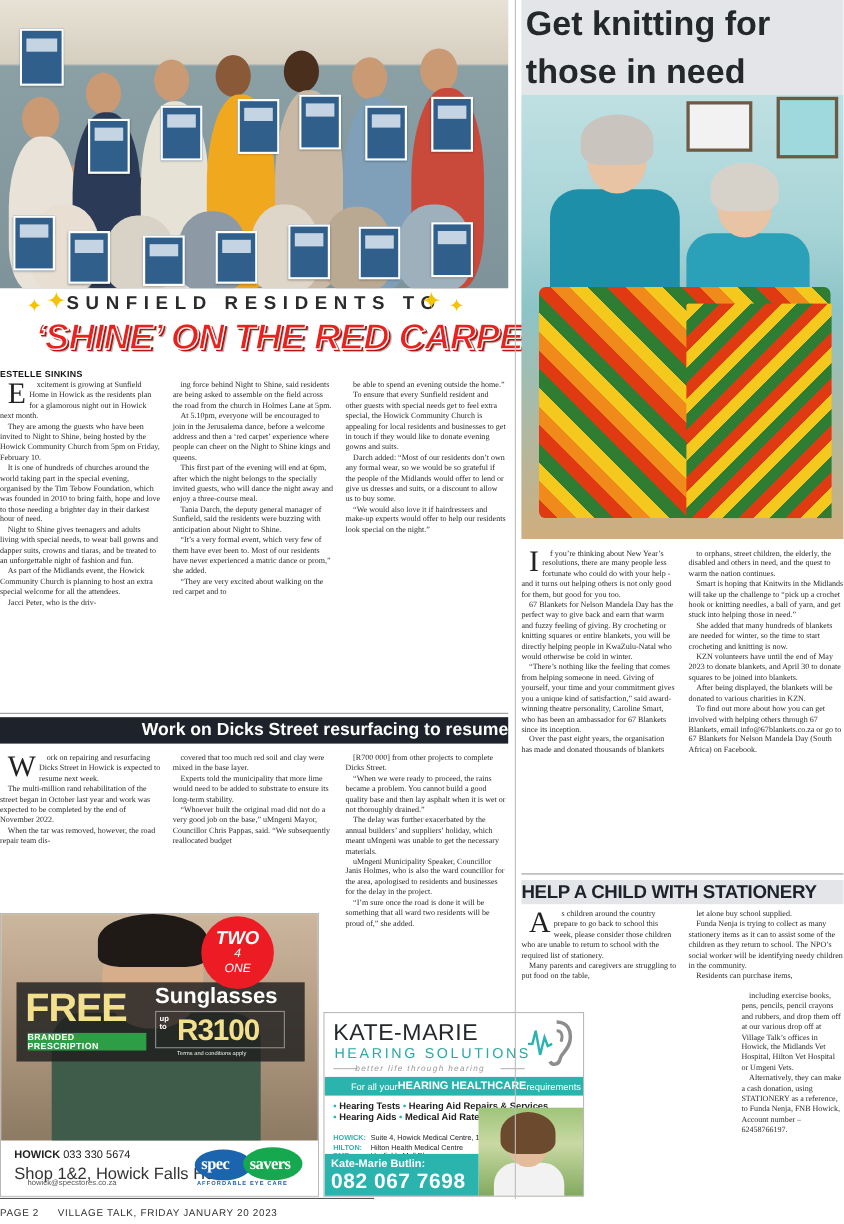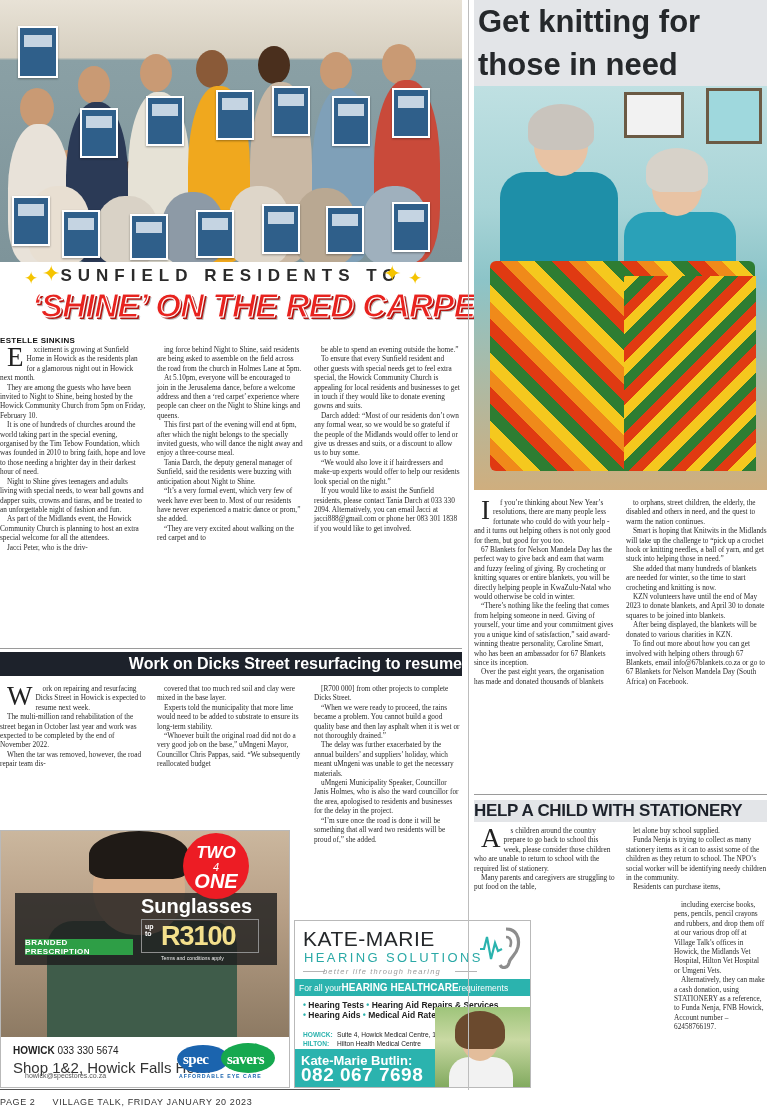--- a/index.html
+++ b/index.html
@@ -118,47 +118,47 @@
   .ss-green { position:absolute; left:44px; top:0px; width:54px; height:30px; border-radius:50%; background:#16a84f; }
   .ss-txt { position:absolute; left:6px; top:8px; font-size:15px; font-weight:bold; color:#fff;
             font-family:"Liberation Serif", serif; letter-spacing:-.5px;}
   .ss-tag { position:absolute; left:2px; top:30px; font-size:5.2px; letter-spacing:1px; color:#1b64ae; font-weight:bold;}
 
   
   .badge241 { position:absolute; left:183px; top:833px; width:66px; height:66px; border-radius:50%;
       background:#ed1c24; color:#fff; text-align:center; }
   .badge241 .b1 { font-size:17px; font-weight:bold; font-style:italic; margin-top:11px; line-height:17px;}
   .badge241 .b2 { font-size:11px; font-style:italic; line-height:12px; }
-  .badge241 .b3 { font-size:20px; font-weight:bold; font-style:italic; line-height:16px;}
+  .badge241 .b3 { font-size:11px; font-weight:normal; font-style:italic; line-height:16px;}
 
   
   .ad-km { position:absolute; left:294px; top:920px; width:237px; height:168px;
            border:1px solid #b9b9b9; background:#fff; overflow:hidden;}
   .km-name { position:absolute; left:8px; top:6px; font-size:21px; letter-spacing:.5px;
              color:#25282b; font-family:"Liberation Sans",sans-serif; }
   .km-sub { position:absolute; left:9px; top:29px; font-size:13px; letter-spacing:2.4px;
              color:#2aa9a6; font-family:"Liberation Sans",sans-serif; }
   .km-tag { position:absolute; left:28px; top:46px; font-size:7.5px; letter-spacing:1.2px; color:#9a9a9a;
              font-style:italic;}
   .km-line { position:absolute; top:50px; height:1px; background:#b5b5b5; }
   .km-ear { position:absolute; right:8px; top:4px; width:42px; height:44px; }
   .km-bar { position:absolute; left:0; top:58px; width:235px; height:17px; background:#2bb3ae;
-            color:#fff; display:flex; align-items:center; padding-left:4px; font-size:8.5px;}
+            color:#fff; display:flex; align-items:center; padding-left:24px; font-size:8.5px;}
   .km-bar b { font-size:10px; }
   .km-serv { position:absolute; left:8px; top:79px; font-size:8.5px; font-weight:bold; color:#222; }
   .km-serv .dot { color:#2bb3ae; }
   .km-addr { position:absolute; left:8px; top:110px; font-size:6.6px; line-height:8.6px; color:#222;}
   .km-addr .lbl { color:#2bb3ae; font-weight:bold; display:inline-block; width:34px; }
   .km-photo { position:absolute; left:140px; top:86px; width:96px; height:82px;
      background:linear-gradient(180deg,#9ec47a 0%, #c9d9a3 40%, #7fa85c 100%); overflow:hidden;}
   .km-face { position:absolute; left:26px; top:10px; width:38px; height:44px; border-radius:50%; background:#e3bd9b;}
   .km-hair { position:absolute; left:20px; top:4px; width:50px; height:38px; border-radius:50% 50% 30% 30%; background:#6b4a2e;}
   .km-body { position:absolute; left:14px; top:50px; width:64px; height:40px; border-radius:20px 20px 0 0; background:#f2f2f2;}
   .km-phonebar { position:absolute; left:0; top:128px; width:140px; height:40px; background:#2bb3ae; color:#fff;}
-  .km-phonelbl { position:absolute; left:6px; top:4px; font-size:13px; font-weight:bold; }
+  .km-phonelbl { position:absolute; left:6px; top:4px; font-size:10px; font-weight:bold; }
   .km-phonenum { position:absolute; left:6px; top:15px; font-size:19px; font-weight:bold; letter-spacing:.5px;}
 
   
   .right-col { position:absolute; left:474px; top:0; width:293px; }
   .hdr-knit {
     position:absolute; left:0; top:0; width:293px; height:86px; background:#e3e5e8;
     font-size:31px; font-weight:bold; color:#25282b; line-height:43px; padding-left:4px;
   }
   .knit-photo { position:absolute; left:0; top:86px; width:293px; height:404px;
      background:linear-gradient(180deg,#bfe0e2 0%, #a8d4d7 30%, #8cc4c8 48%, #cfae7e 100%);
@@ -272,31 +272,30 @@
             <p>As part of the Midlands event, the Howick Community Church is planning to host an extra special welcome for all the attendees.</p>
             <p>Jacci Peter, who is the driv-</p>
           </div>
         </div>
         <div class="artcol">
           <div class="bodytext">
             <p>ing force behind Night to Shine, said residents are being asked to assemble on the field across the road from the church in Holmes Lane at 5pm.</p>
             <p>At 5.10pm, everyone will be encouraged to join in the Jerusalema dance, before a welcome address and then a ‘red carpet’ experience where people can cheer on the Night to Shine kings and queens.</p>
             <p>This first part of the evening will end at 6pm, after which the night belongs to the specially invited guests, who will dance the night away and enjoy a three-course meal.</p>
             <p>Tania Darch, the deputy general manager of Sunfield, said the residents were buzzing with anticipation about Night to Shine.</p>
-            <p>“It’s a very formal event, which very few of week have ever been to. Most of our residents have never experienced a matric dance or prom,” she added.</p>
+            <p>“It’s a very formal event, which very few of them have ever been to. Most of our residents have never experienced a matric dance or prom,” she added.</p>
             <p>“They are very excited about walking on the red carpet and to</p>
           </div>
         </div>
         <div class="artcol">
           <div class="bodytext">
             <p>be able to spend an evening outside the home.”</p>
             <p>To ensure that every Sunfield resident and other guests with special needs get to feel extra special, the Howick Community Church is appealing for local residents and businesses to get in touch if they would like to donate evening gowns and suits.</p>
             <p>Darch added: “Most of our residents don’t own any formal wear, so we would be so grateful if the people of the Midlands would offer to lend or give us dresses and suits, or a discount to allow us to buy some.</p>
             <p>“We would also love it if hairdressers and make-up experts would offer to help our residents look special on the night.”</p>
-            <p>If you would like to assist the Sunfield residents, please contact Tania Darch at 033 330 2094. Alternatively, you can email Jacci at jacci888@gmail.com or phone her 083 301 1838 if you would like to get involved.</p>
           </div>
         </div>
       </div>
 
     <div class="rule-h" style="left:0; top:648px; width:462px;"></div>
 
     <div class="banner-black" style="left:0; top:652px; width:462px; height:24px; font-size:16px;justify-content:flex-end;">
       <span>Work on Dicks Street resurfacing to resume</span>
     </div>
 
@@ -326,20 +325,21 @@
         </div>
       </div>
 
     <div class="ad-spec">
       <div class="spec-photo">
         <div class="spec-shirt"></div>
         <div class="spec-face"></div>
         <div class="spec-hair"></div>
       </div>
       <div class="spec-band"></div>
+      <div class="spec-free">FREE</div>
       <div class="spec-bp">BRANDED PRESCRIPTION</div>
       <div class="spec-sun">Sunglasses</div>
       <div class="spec-rbox"></div>
       <div class="spec-upto">
         <span>up</span><br>
         <span>to</span>
       </div>
       <div class="spec-r">R3100</div>
       <div class="spec-tc">Terms and conditions apply</div>
       <div class="spec-bottom"></div>

